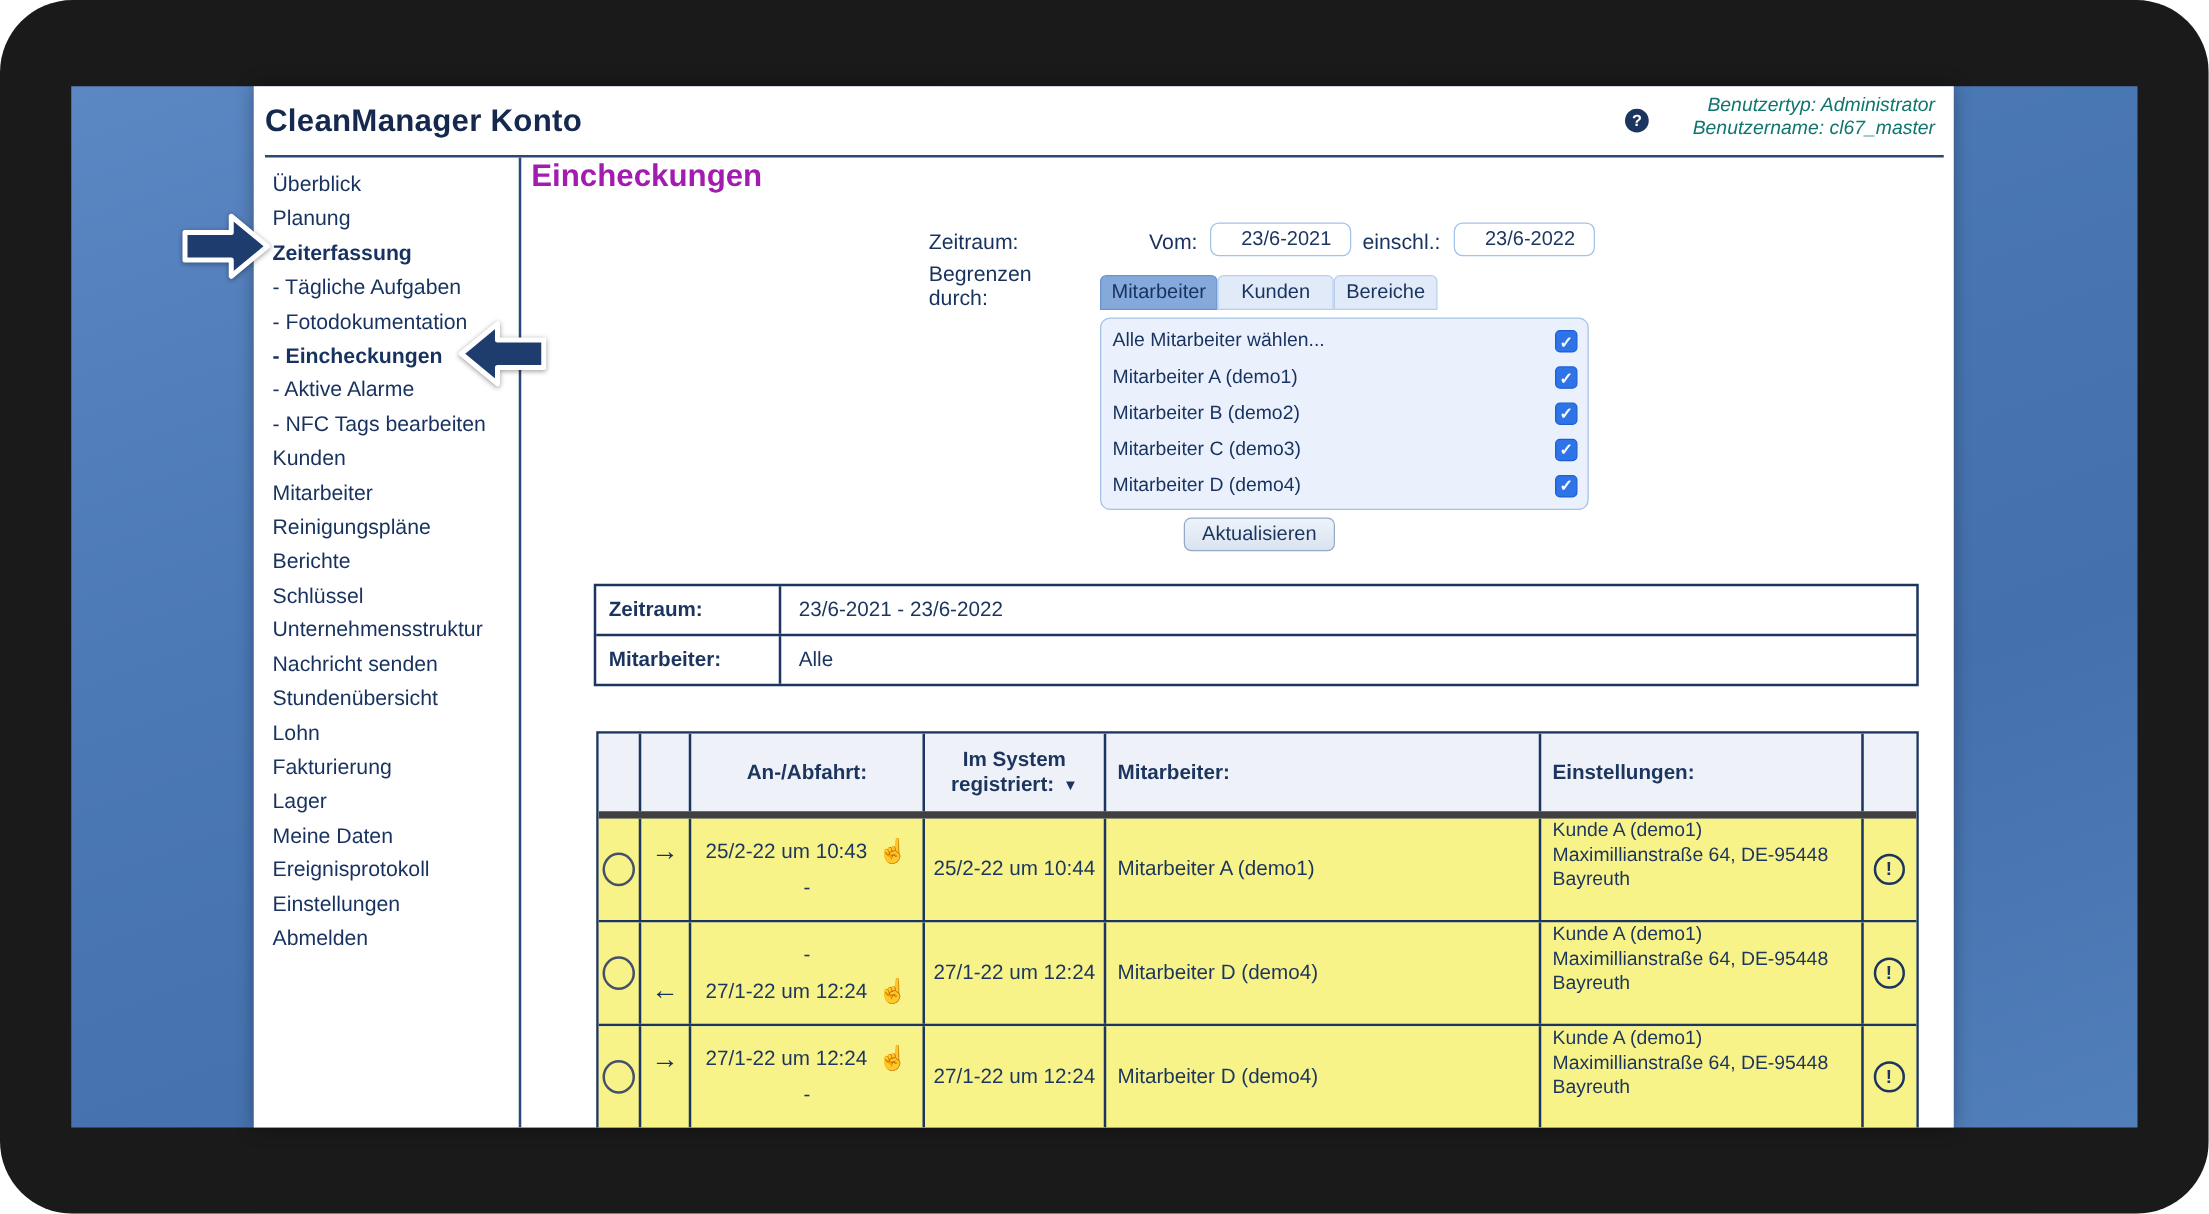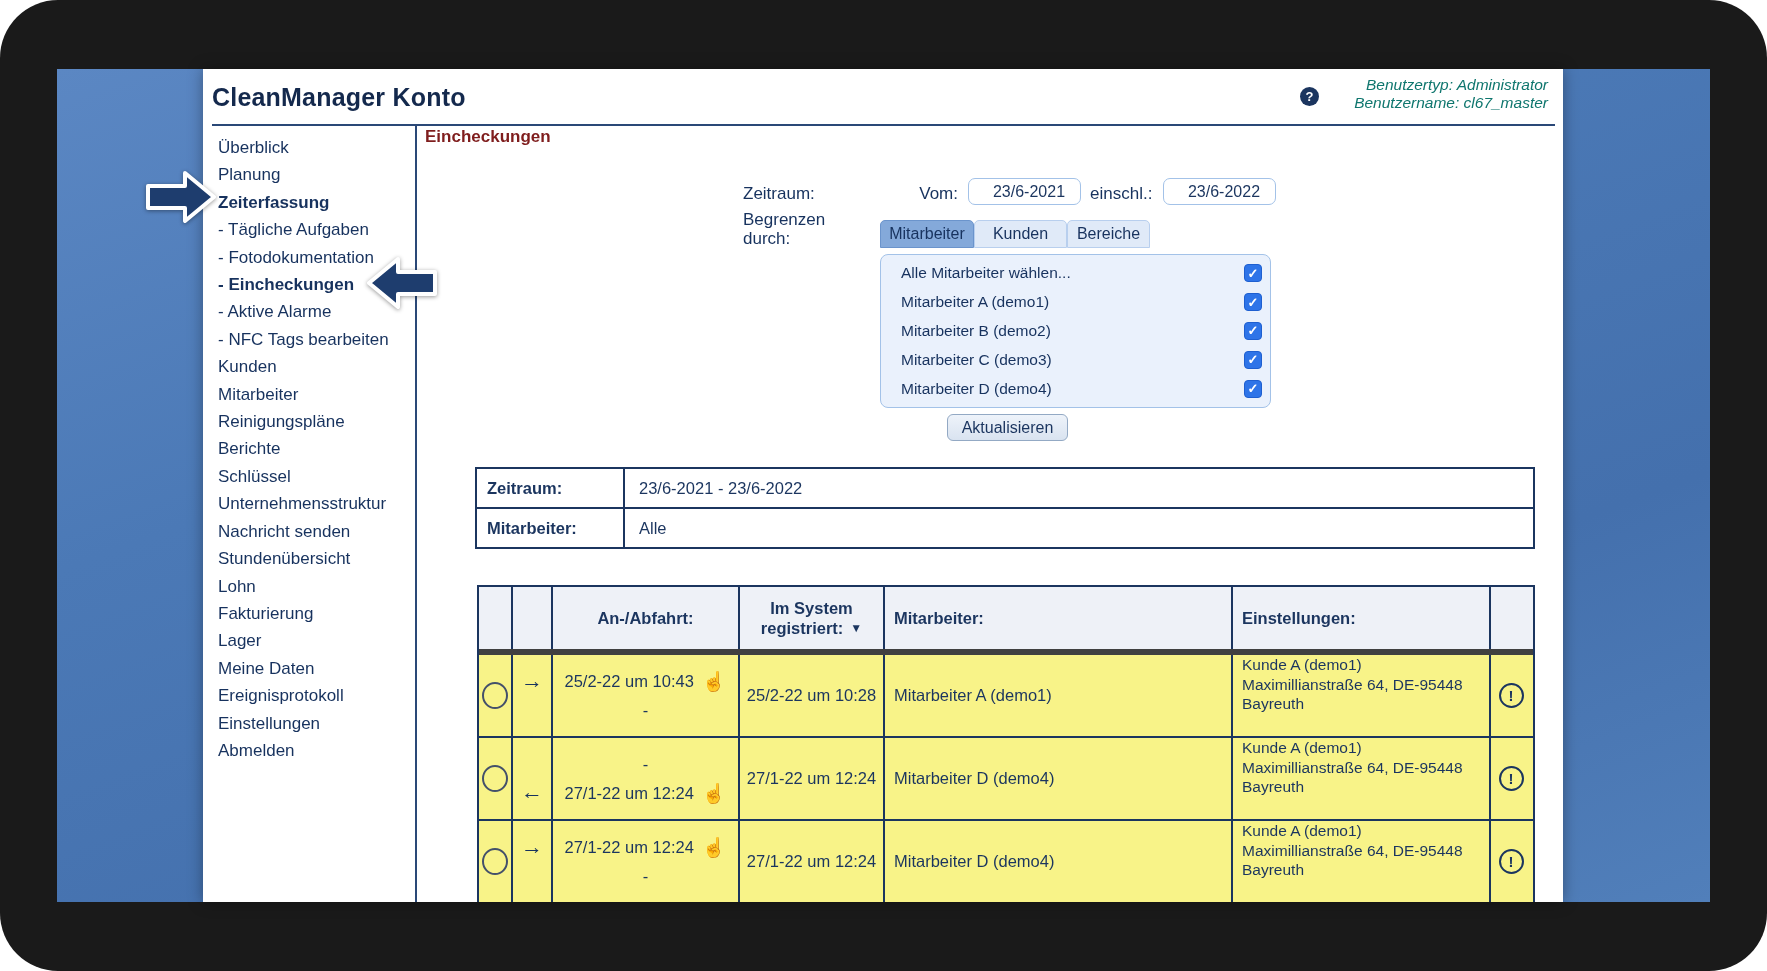--- a/index.html
+++ b/index.html
@@ -21,32 +21,32 @@
   .header-rule{position:absolute;left:9px;right:8px;top:55px;border-top:2px solid #2a4877;}
 
   
   .sidebar{position:absolute;left:0;top:57px;width:214px;bottom:0;border-right:2px solid #2a4877;padding-top:8px;box-sizing:border-box;}
   .nav-item{font-size:17px;color:#17325e;line-height:27.4px;padding-left:15px;white-space:nowrap;cursor:pointer;}
   .nav-item.sub{}
   .nav-item.bold{font-weight:bold;}
 
   
   .main{position:absolute;left:216px;top:57px;right:0;bottom:0;}
-  .page-heading{position:absolute;left:6px;top:1px;font-size:17px;font-weight:bold;color:#7f1d1d;}
+  .page-heading{position:absolute;left:6px;top:1px;font-size:25px;font-weight:bold;color:#a21caf;}
 
   .flabel{position:absolute;font-size:17px;color:#17325e;}
   .date-input{position:absolute;width:113px;height:27px;box-sizing:border-box;border:1.5px solid #a3c2e8;border-radius:7px;
     font-family:"Liberation Sans",sans-serif;font-size:16px;color:#1b355f;padding:0 0 0 9px;background:#fff;outline:none;text-align:center;}
   .tabs{position:absolute;left:461px;top:94px;display:flex;}
   .tab{height:28px;box-sizing:border-box;border:1px solid #b8cfee;background:#e0eaf8;color:#17325e;font-size:16px;
     display:flex;align-items:center;justify-content:center;cursor:pointer;border-radius:5px 5px 0 0;}
   .tab.selected{background:#84a9da;border-color:#6b94cc;}
   .member-panel{position:absolute;left:461px;top:128px;width:391px;height:154px;box-sizing:border-box;background:#eaf1fc;
     border:1.5px solid #a3c2e8;border-radius:8px;padding:4px 0;display:flex;flex-direction:column;justify-content:space-around;}
-  .member-row{display:flex;align-items:center;justify-content:space-between;padding:0 8px 0 20px;cursor:pointer;}
+  .member-row{display:flex;align-items:center;justify-content:space-between;padding:0 8px 0 9px;cursor:pointer;}
   .member-row span{font-size:15.5px;color:#17325e;}
   .checkbox{width:18px;height:18px;border-radius:4px;background:#2e74e8;border:1px solid #1e5fd0;color:#fff;font-size:13px;
     font-weight:bold;display:flex;align-items:center;justify-content:center;box-sizing:border-box;}
   .update-btn{position:absolute;left:528px;top:288px;width:121px;height:27px;border:1px solid #93a9c4;border-radius:6px;
     background:linear-gradient(#eef3fa,#d9e3f0);font-family:"Liberation Sans",sans-serif;font-size:16px;color:#1b355f;cursor:pointer;}
 
   
   .summary{position:absolute;left:56px;top:341px;width:1060px;border:2px solid #1b355f;box-sizing:border-box;background:#fff;}
   .summary-row{display:grid;grid-template-columns:148px 1fr;height:38px;}
   .summary-row + .summary-row{border-top:2px solid #1b355f;}
@@ -201,21 +201,21 @@
             </div>
             <div class="cell times">
               <div class="time-line">
                 <span>25/2-22 um 10:43</span>
                 <span class="hand-icon">☝</span>
               </div>
               <div class="time-line">
                 <span>-</span>
               </div>
             </div>
-            <div class="cell reg">25/2-22 um 10:28</div>
+            <div class="cell reg">25/2-22 um 10:44</div>
             <div class="cell left emp">Mitarbeiter A (demo1)</div>
             <div class="cell left worksite">
               <div>Kunde A (demo1)</div>
               <div>Maximillianstraße 64, DE-95448 Bayreuth</div>
             </div>
             <div class="cell">
               <div class="warning-icon">!</div>
             </div>
           </div>
           <div class="trow drow">

